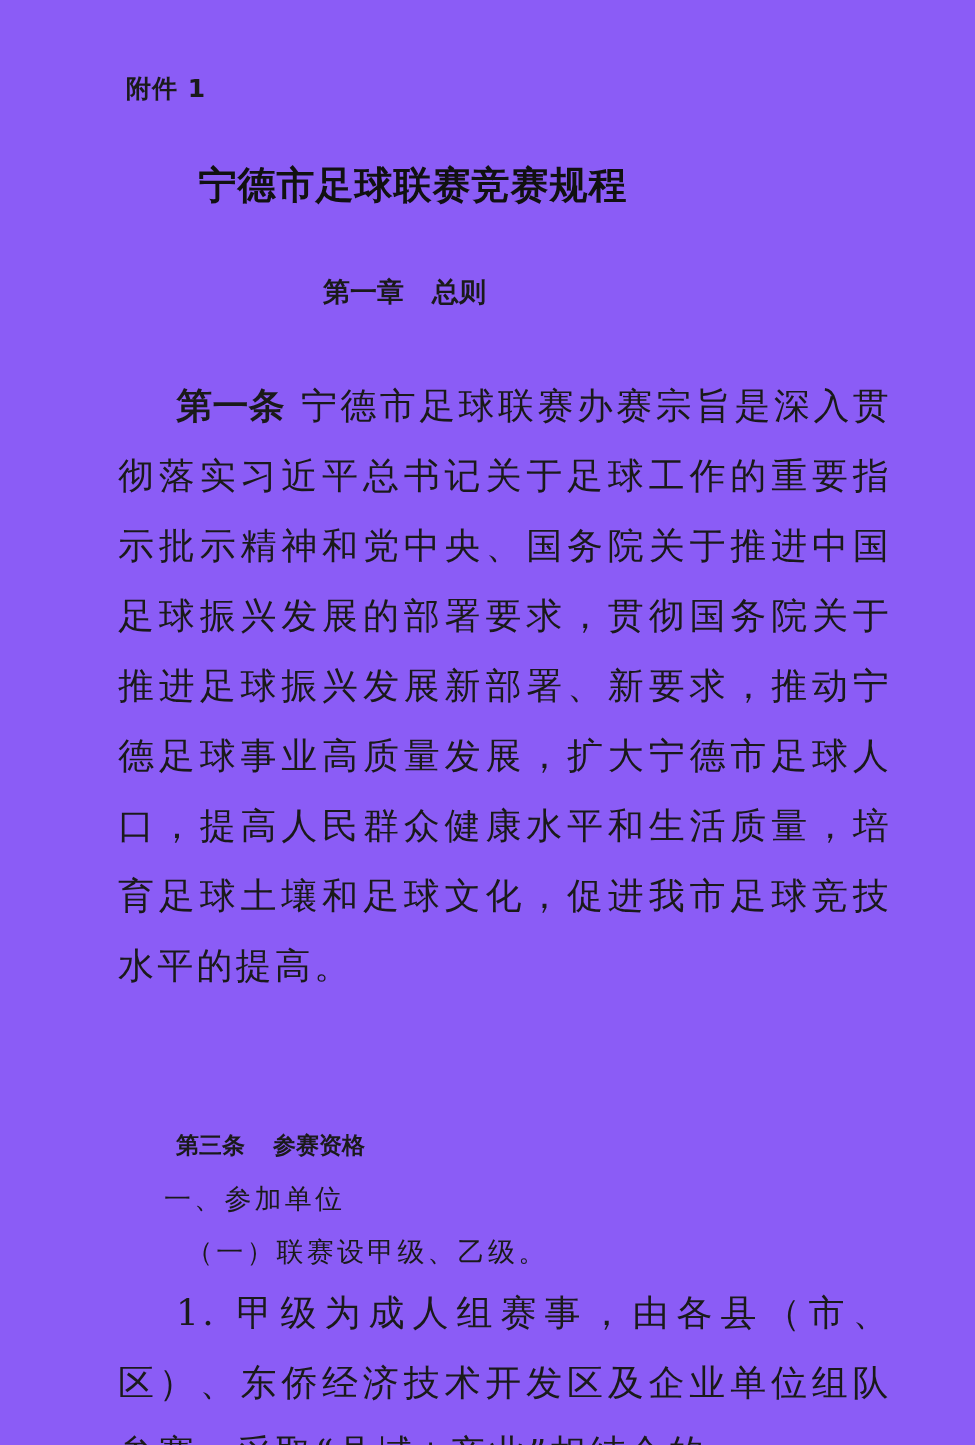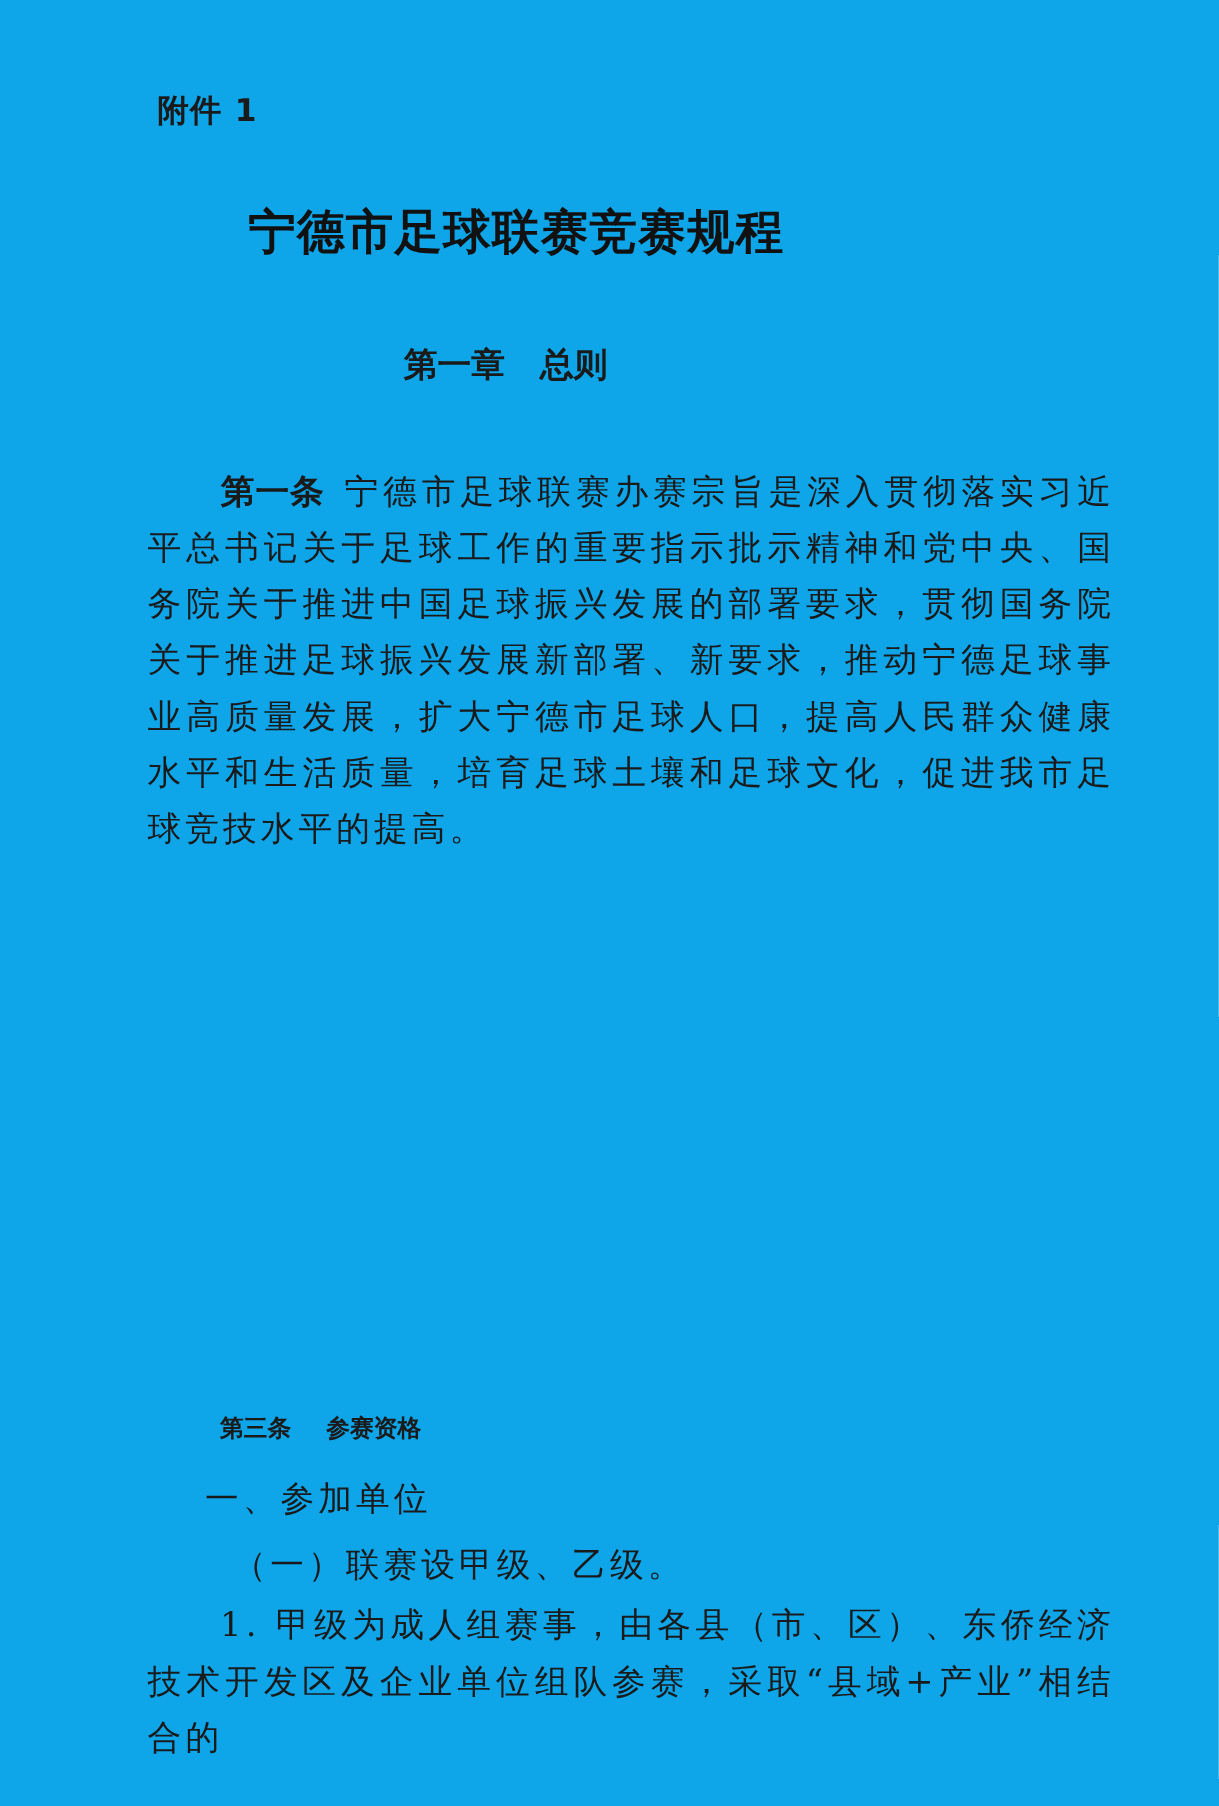--- a/index.html
+++ b/index.html
@@ -1,26 +1,26 @@
 <!DOCTYPE html>
 <html><head>
 <meta charset="utf-8">
 <style>
   html, body { margin: 0; padding: 0; background: #ffffff; }
   body { width: 975px; height: 1445px; position: relative; overflow: hidden; color: #111111; }
-  .page { position: absolute; left: 0; top: 0; width: 975px; height: 1445px; background: #0ea5e9; }
+  .page { position: absolute; left: 0; top: 0; width: 975px; height: 1445px; background: #8b5cf6; }
   .attach { position: absolute; left: 126px; top: 72px; font-family: "DejaVu Sans", sans-serif; font-size: 25px; font-weight: bold; letter-spacing: 1px; color: #1a1a1a; }
   .title { position: absolute; left: 0; width: 796px; top: 160px; text-align: center; font-family: "DejaVu Serif", serif; font-size: 38px; font-weight: bold; letter-spacing: 1px; color: #111; padding-left: 30px; box-sizing: border-box; }
   .chapter { position: absolute; left: 0; width: 809px; text-align: center; font-family: "DejaVu Sans", sans-serif; font-size: 27px; font-weight: bold; color: #1a1a1a; box-sizing: border-box; }
   .chapter .sp { display: inline-block; width: 28px; }
-  .para { position: absolute; left: 118px; width: 774px; font-family: "DejaVu Serif", serif; font-size: 27px; line-height: 45px; color: #1a1a1a; text-align: justify; text-align-last: left; letter-spacing: 3.2px; }
+  .para { position: absolute; left: 118px; width: 774px; font-family: "DejaVu Serif", serif; font-size: 36px; line-height: 70px; color: #1a1a1a; text-align: justify; text-align-last: left; letter-spacing: 3.2px; }
   .para .indent { display: inline-block; width: 58px; }
   .para .lead { font-family: "DejaVu Sans", sans-serif; font-weight: bold; letter-spacing: 0; margin-right: 16px; }
   .line { position: absolute; left: 118px; width: 774px; font-family: "DejaVu Serif", serif; font-size: 27px; color: #1a1a1a; letter-spacing: 3.2px; white-space: nowrap; }
-  .heading3 { position: absolute; left: 176px; font-family: Liberation Serif, serif; font-size: 19px; font-weight: bold; color: #1a1a1a; }
+  .heading3 { position: absolute; left: 176px; font-family: Liberation Serif, serif; font-size: 23px; font-weight: bold; color: #1a1a1a; }
   .heading3 .sp { display: inline-block; width: 28px; }
 </style>
 </head>
 <body>
 
 <div class="page">
 
   <div class="attach">附件 1</div>
 
   <div class="title">宁德市足球联赛竞赛规程</div>

